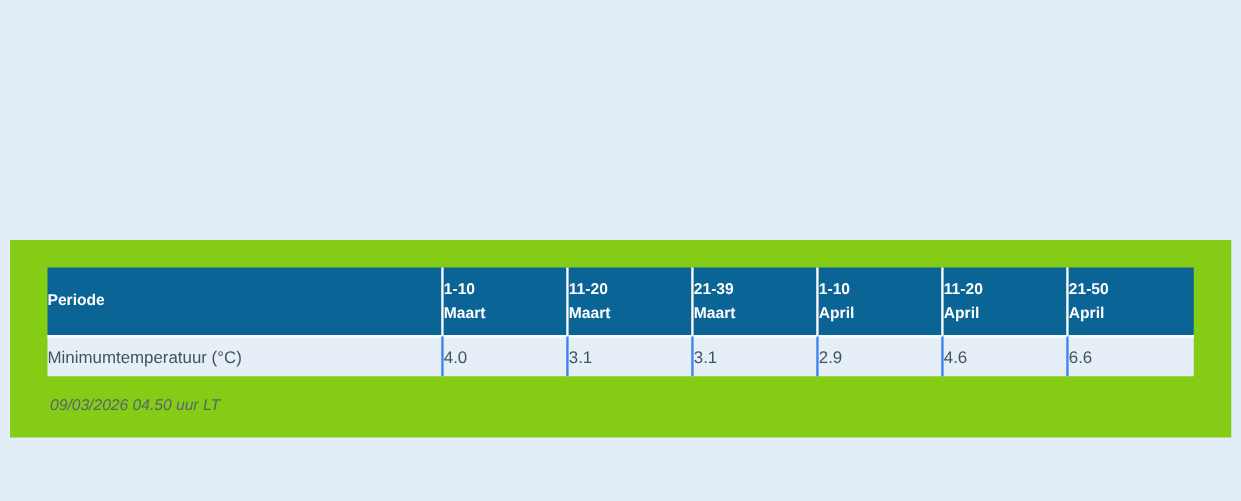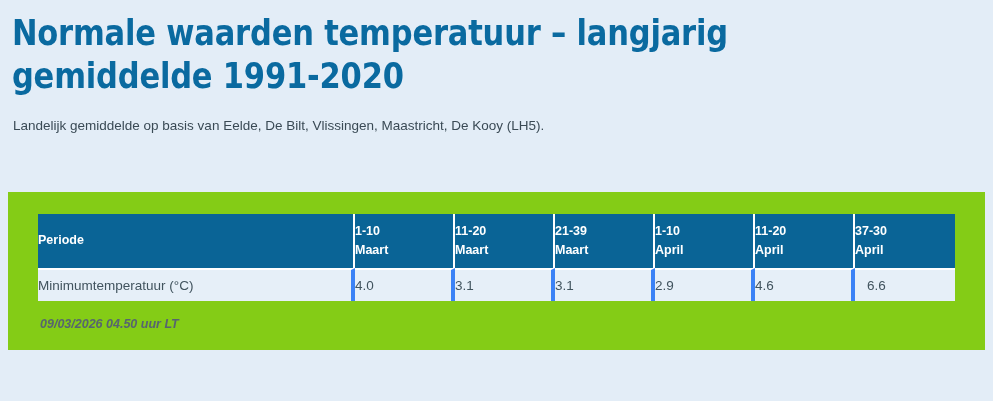--- a/index.html
+++ b/index.html
@@ -85,50 +85,44 @@
   thead th .hdr-line {
     display: block;
   }
   tbody td {
     background: #e6eff8;
     color: #41535e;
     font-size: 13.5px;
     height: 31px;
     vertical-align: middle;
     padding: 0 0 0 13px;
-    border-right: 4px solid #3b82f6;
+    border-right: 2px solid #3b82f6;
     border-top: 3px solid #ffffff;
   }
   tbody td:last-child {
     border-right: none;
-    padding-left: 12px;
   }
   tbody tr:first-child td {
     border-top: 2px solid #ffffff;
   }
   .col-periode { width: 317px; }
   .col-value   { width: 100px; }
   .table-footnote {
     color: #57656f;
     font-style: italic;
     font-size: 12.5px;
     padding: 16px 0 0 2px;
     margin: 0;
-    font-weight: bold;
   }
 </style>
 </head>
 <body>
 
 <div class="page">
 
-  <div class="header-block">
-    <h1 class="page-title">Normale waarden temperatuur – langjarig gemiddelde 1991-2020</h1>
-    <p class="page-subtitle">Landelijk gemiddelde op basis van Eelde, De Bilt, Vlissingen, Maastricht, De Kooy (LH5).</p>
-  </div>
 
   <div class="card">
     <div class="card-inner">
 
       <table class="data-table">
         <colgroup>
           <col class="col-periode">
           <col class="col-value">
           <col class="col-value">
           <col class="col-value">
@@ -155,21 +149,21 @@
             </th>
             <th>
               <span class="hdr-line">1-10</span>
               <span class="hdr-line">April</span>
             </th>
             <th>
               <span class="hdr-line">11-20</span>
               <span class="hdr-line">April</span>
             </th>
             <th>
-              <span class="hdr-line">37-30</span>
+              <span class="hdr-line">21-50</span>
               <span class="hdr-line">April</span>
             </th>
           </tr>
         </thead>
         <tbody>
           <tr>
             <td>Minimumtemperatuur (°C)</td>
             <td>4.0</td>
             <td>3.1</td>
             <td>3.1</td>

